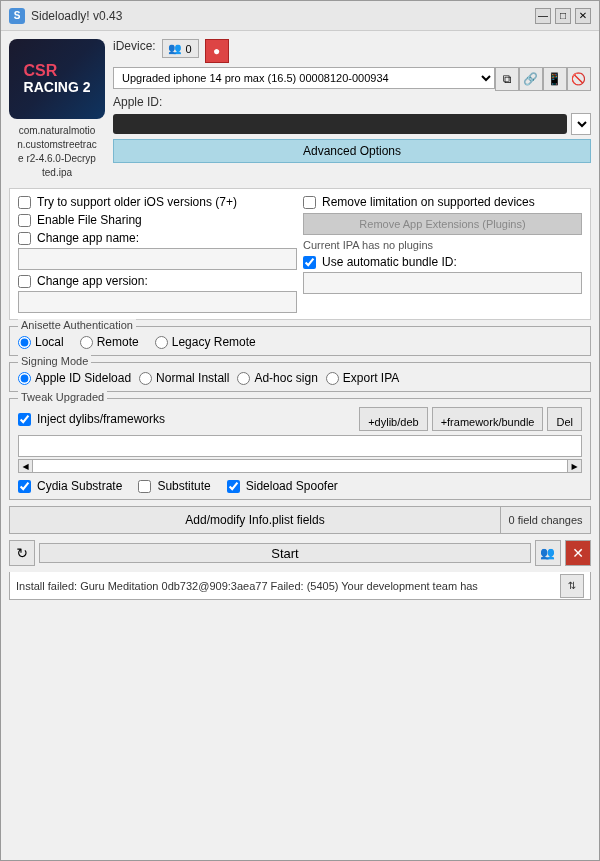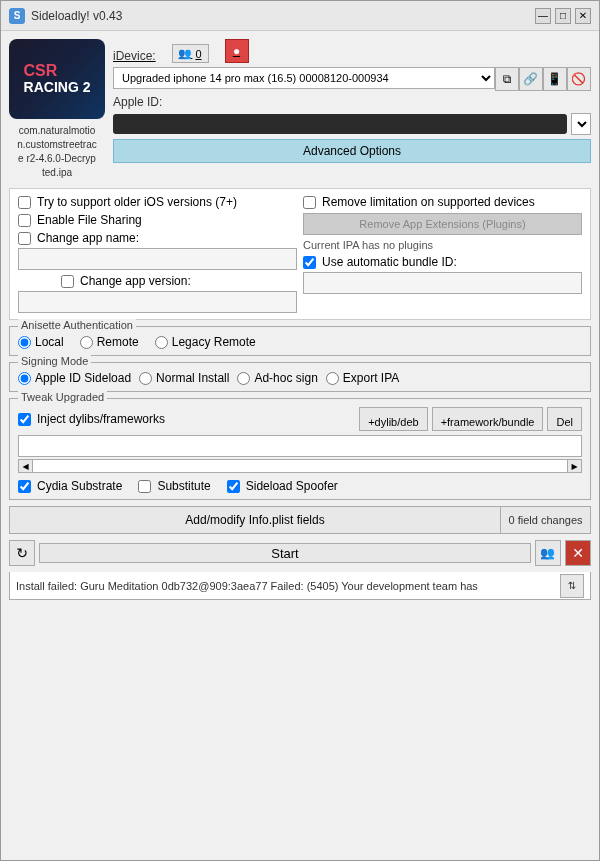--- a/index.html
+++ b/index.html
@@ -108,23 +108,22 @@
       font-size: 14px;
     }
     .right-panel {
       flex: 1;
       display: flex;
       flex-direction: column;
       gap: 4px;
     }
     .row {
       display: flex;
-      align-items: flex-end;
-      gap: 16px;
-      text-decoration: underline;
+      align-items: flex-start;
+      gap: 6px;
     }
     .label {
       color: #333;
       font-weight: 500;
     }
     .device-row {
       display: flex;
       align-items: flex-start;
       gap: 0;
     }
@@ -528,21 +527,21 @@
           </div>
           <div class="checkbox-row" style="margin-top:4px;">
             <input type="checkbox" id="cb2" style="">
             <label for="cb2">Enable File Sharing</label>
           </div>
           <div class="checkbox-row" style="margin-top:4px;">
             <input type="checkbox" id="cb3" style="">
             <label for="cb3">Change app name:</label>
           </div>
           <input type="text" class="text-input text-input-disabled" style="margin-top: 3px;">
-          <div class="checkbox-row" style="margin-top:4px;margin-left:43px;">
+          <div class="checkbox-row" style="margin-top:4px;">
             <input type="checkbox" id="cb4" style="">
             <label for="cb4">Change app version:</label>
           </div>
           <input type="text" class="text-input text-input-disabled" style="margin-top: 3px;">
         </div>
 
         <div>
           <div class="checkbox-row">
             <input type="checkbox" id="cb5" style="">
             <label for="cb5">Remove limitation on supported devices</label>

